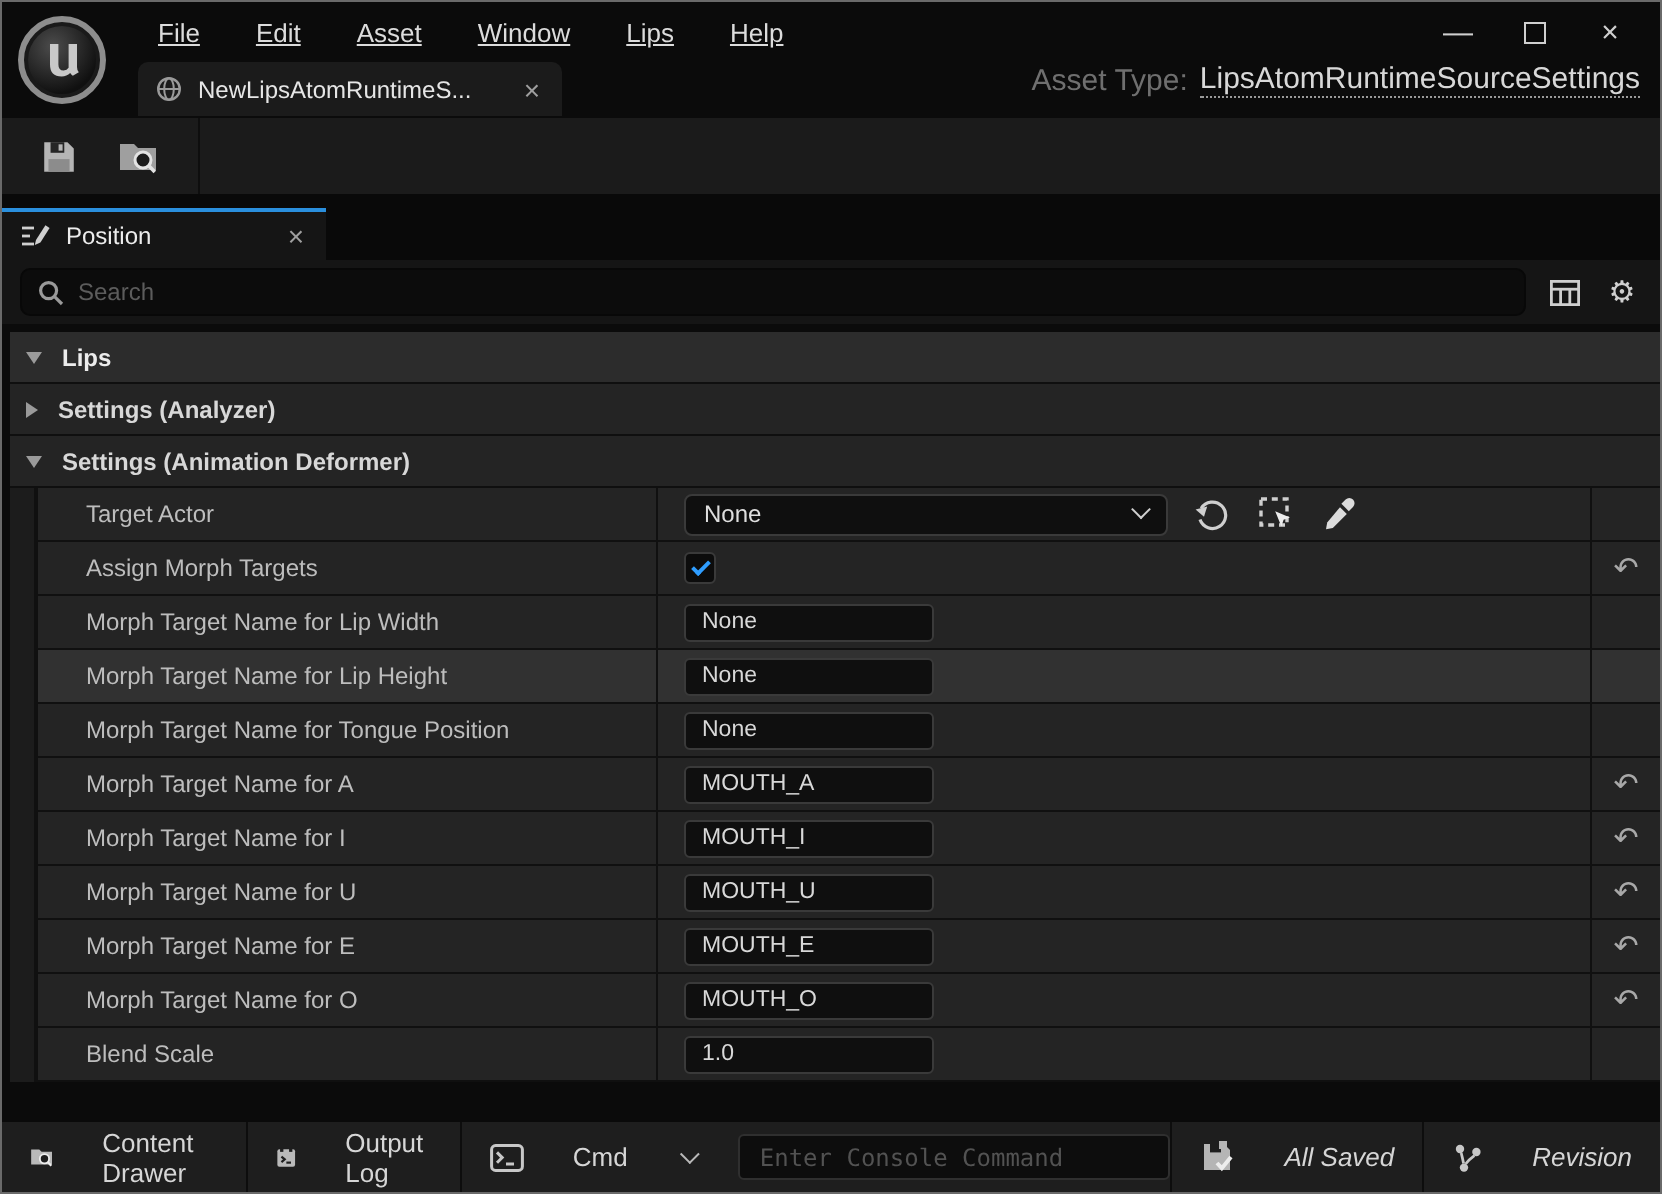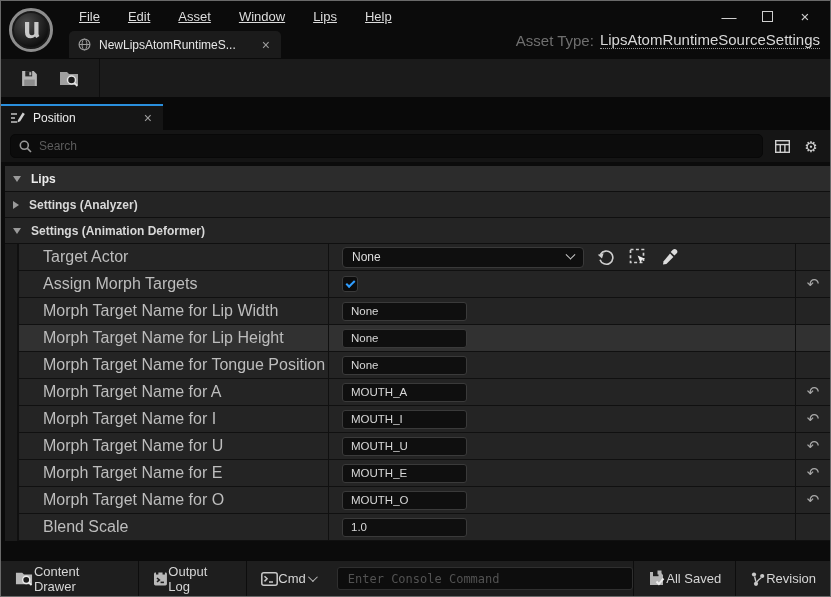--- a/index.html
+++ b/index.html
@@ -76,21 +76,21 @@
   .cat-sub  { background:#242424; }
   .cat-label { font-size:12px; font-weight:bold; color:#ececec; }
   .cat-sub .cat-label { color:#d8d8d8; }
   .tri-down { width:0; height:0; border-left:4.5px solid transparent; border-right:4.5px solid transparent; border-top:6px solid #9a9a9a; }
   .tri-right { width:0; height:0; border-top:4.5px solid transparent; border-bottom:4.5px solid transparent; border-left:6px solid #9a9a9a; }
 
   .prop-row { display:flex; height:27px; }
   .gutter { width:14px; background:#1c1c1c; border-right:2px solid #101010; flex:none; }
   .cell { background:#242424; border-bottom:1px solid #101010; display:flex; align-items:center; }
   .cell-label { width:310px; border-right:1px solid #101010; padding-left:24px; flex:none; }
-  .cell-label span { font-size:16px; color:#bdbdbd; }
+  .cell-label span { font-size:12px; color:#bdbdbd; }
   .cell-value { width:467px; border-right:1px solid #101010; padding-left:13px; gap:8px; flex:none; }
   .cell-reset { flex:1; justify-content:center; }
   .prop-row.hovered .cell { background:#313131; }
 
   .reset-btn { color:#a8a8a8; font-size:15px; line-height:1; background:none; border:none; font-family:"DejaVu Sans", sans-serif; }
 
   .combo {
     width:242px; height:21px; background:#0f0f0f; border:1px solid #3a3a3a; border-radius:4px;
     display:flex; align-items:center; padding:0 9px; gap:6px;
   }
@@ -104,29 +104,29 @@
   }
   .checkmark { width:9px; height:5px; border-left:2.4px solid #2f9dff; border-bottom:2.4px solid #2f9dff; transform:rotate(-45deg) translate(1px,-1px); }
 
   .text-field {
     width:125px; height:19px; background:#0f0f0f; border:1px solid #3a3a3a; border-radius:3px;
     color:#d8d8d8; font-size:11.5px; padding:0 8px; font-family:"Liberation Sans", sans-serif; outline:none;
   }
 
   
   .statusbar { height:36px; background:#1e1e1e; border-top:1px solid #0a0a0a; display:flex; align-items:center; flex:none; }
-  .sb-btn { display:flex; align-items:center; gap:0; padding:0 14px; height:100%; border-right:1px solid #0d0d0d; font-size:13px; color:#d6d6d6; }
+  .sb-btn { display:flex; align-items:center; gap:24px; padding:0 14px; height:100%; border-right:1px solid #0d0d0d; font-size:13px; color:#d6d6d6; }
   .sb-btn.no-sep { border-right:none; }
   .sb-chev { width:7px; height:7px; border-right:1.6px solid #b9b9b9; border-bottom:1.6px solid #b9b9b9; transform:rotate(45deg) translateY(-2px); margin-left:2px; }
   .console-input {
     width:298px; height:23px; margin-left:8px; background:#0d0d0d; border:1px solid #2f2f2f; border-radius:3px;
     font-family:"DejaVu Sans Mono", monospace; font-size:12px; color:#9a9a9a; padding:0 10px; outline:none;
   }
   .console-input::placeholder { color:#525252; }
-  .sb-right { margin-left:auto; display:flex; height:100%; }
+  .sb-right { margin-left:auto; display:flex; height:100%;font-style:italic; }
   .sb-right .sb-btn { border-right:none; border-left:1px solid #0d0d0d; white-space:nowrap; }
 </style>
 </head>
 <body>
 
 <div class="window">
 
   <div class="ue-logo">
     <svg width="26" height="26" viewBox="0 0 26 26">
       <path d="M7 5 h4.2 v10.2 q0 3 2.6 3 q1.7 0 2.5-1.3 V5 H20.5 v11.5 q0 1.6 .9 2.6 l-3 1.8 q-.8-.5-1.3-1.4 q-1.7 1.7-4.3 1.7 q-5.8 0-5.8-6 z" fill="#c9c9c9"></path>

